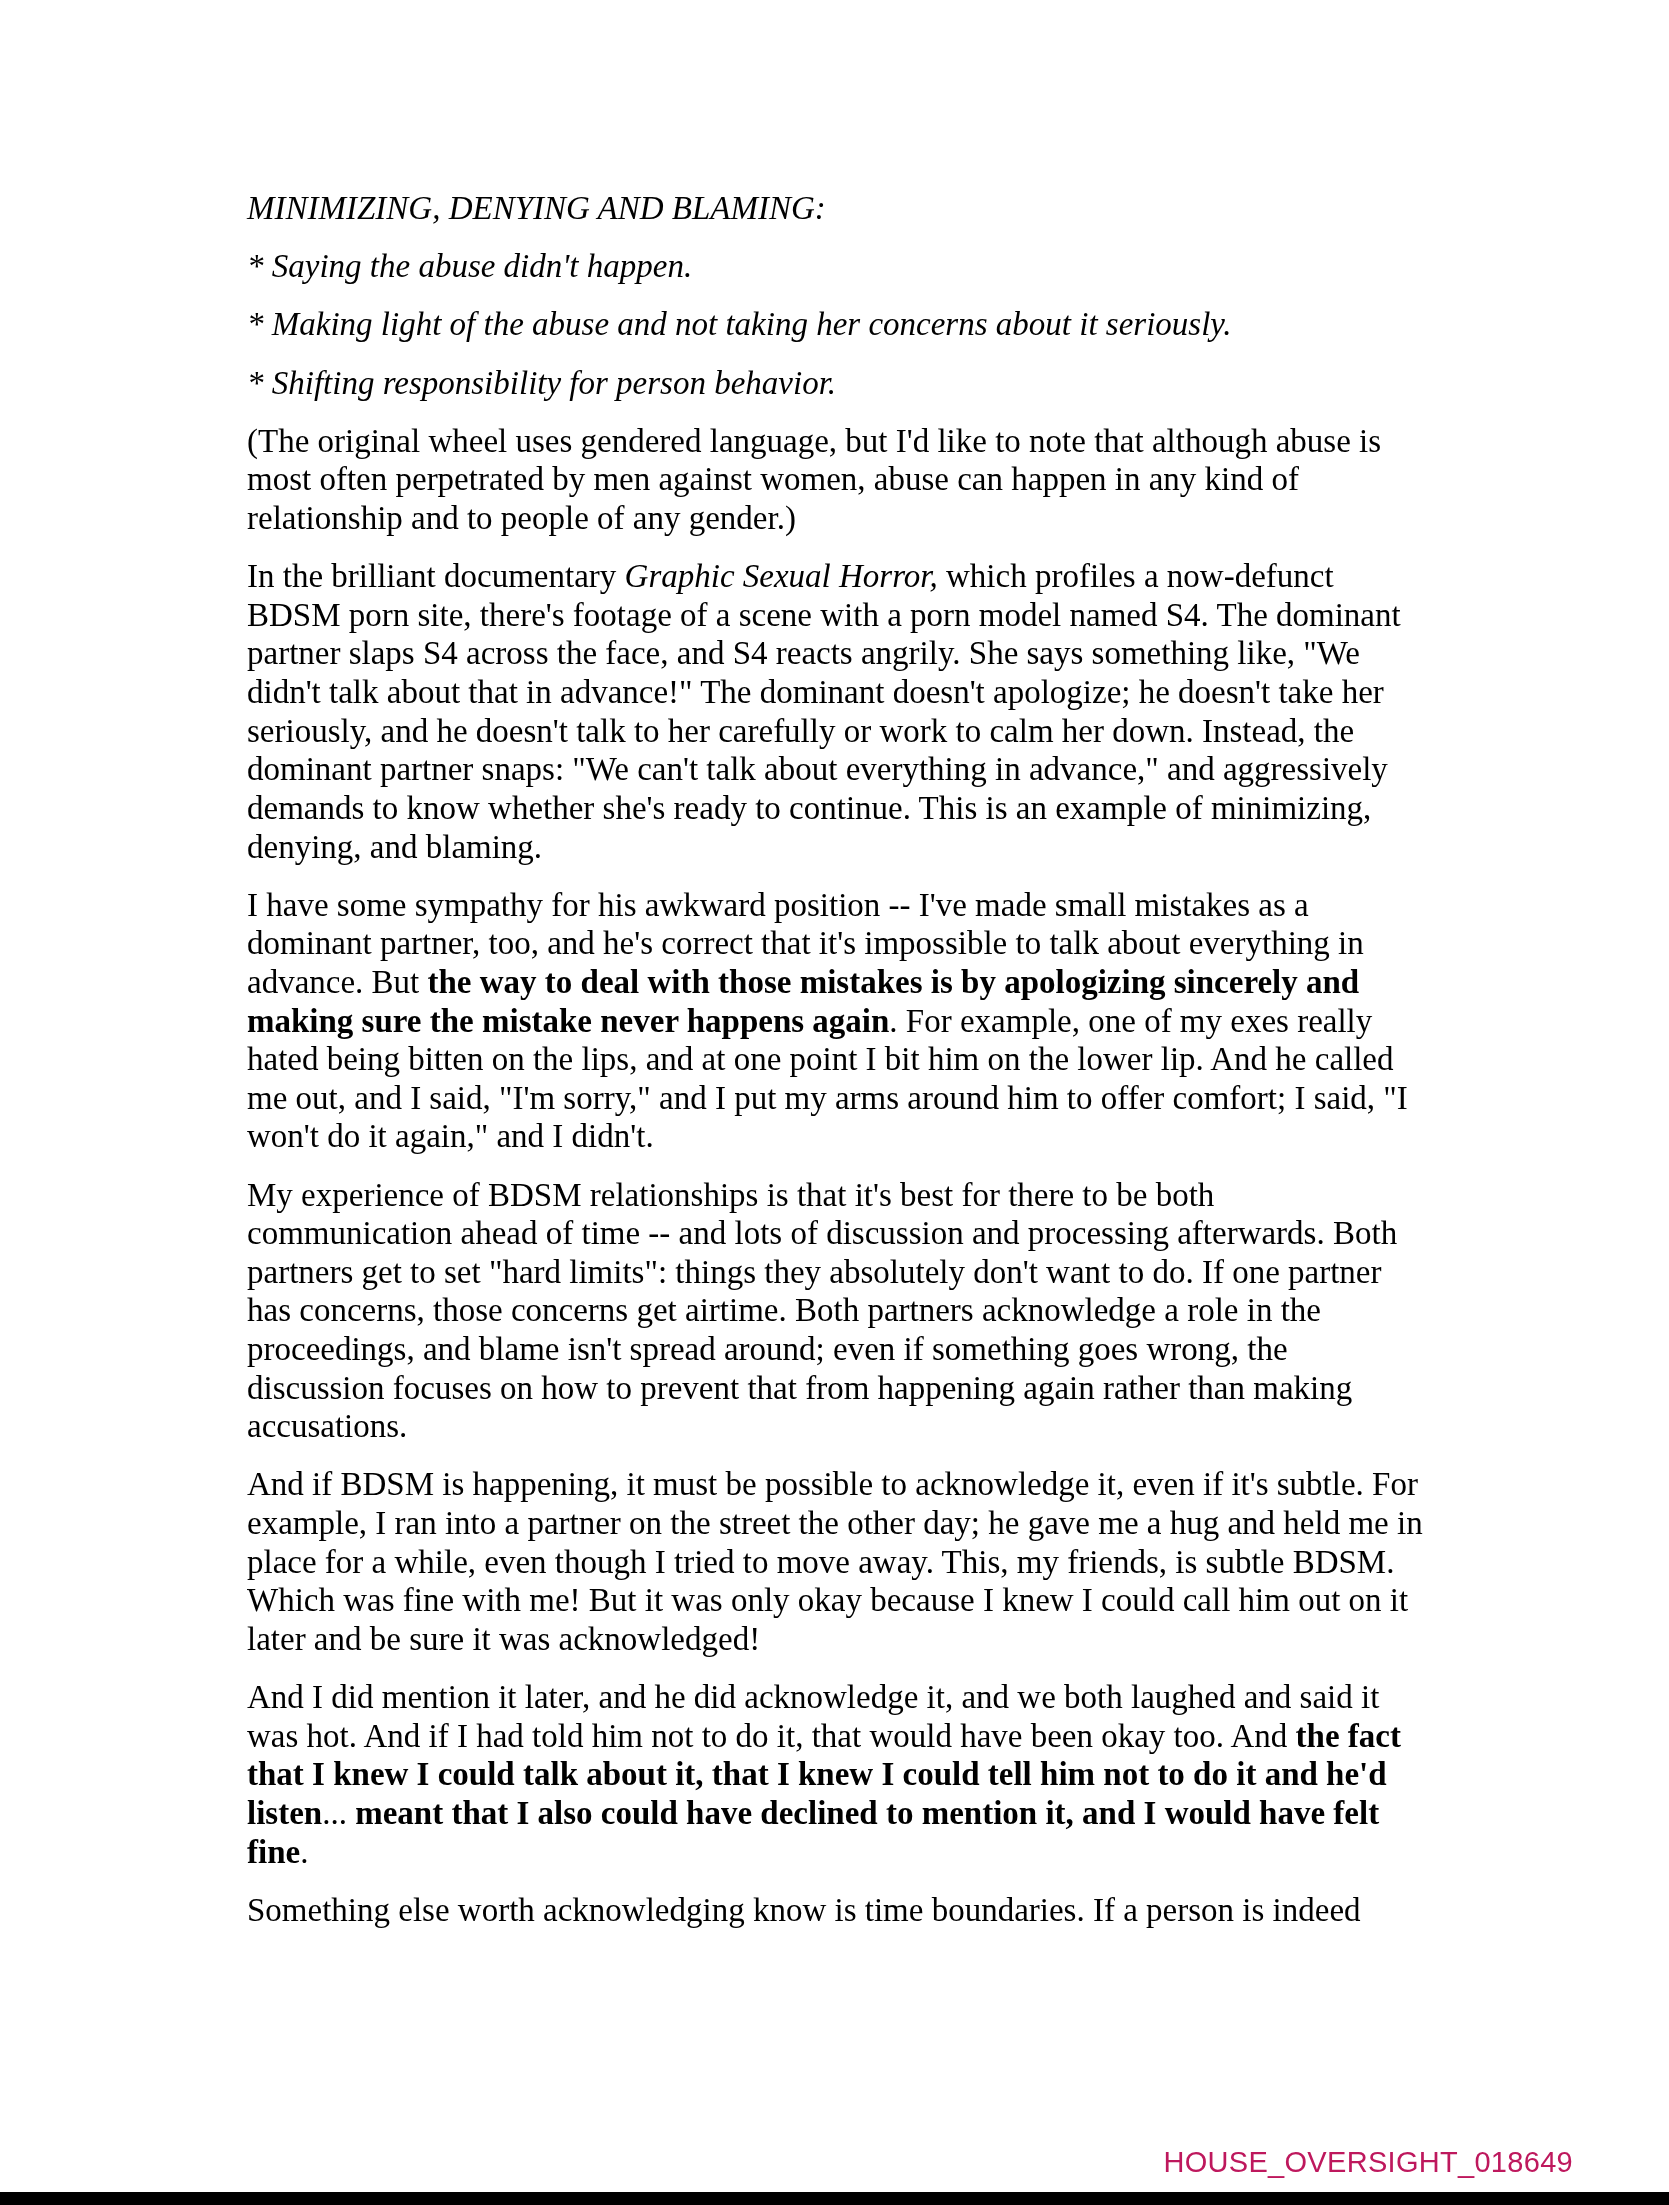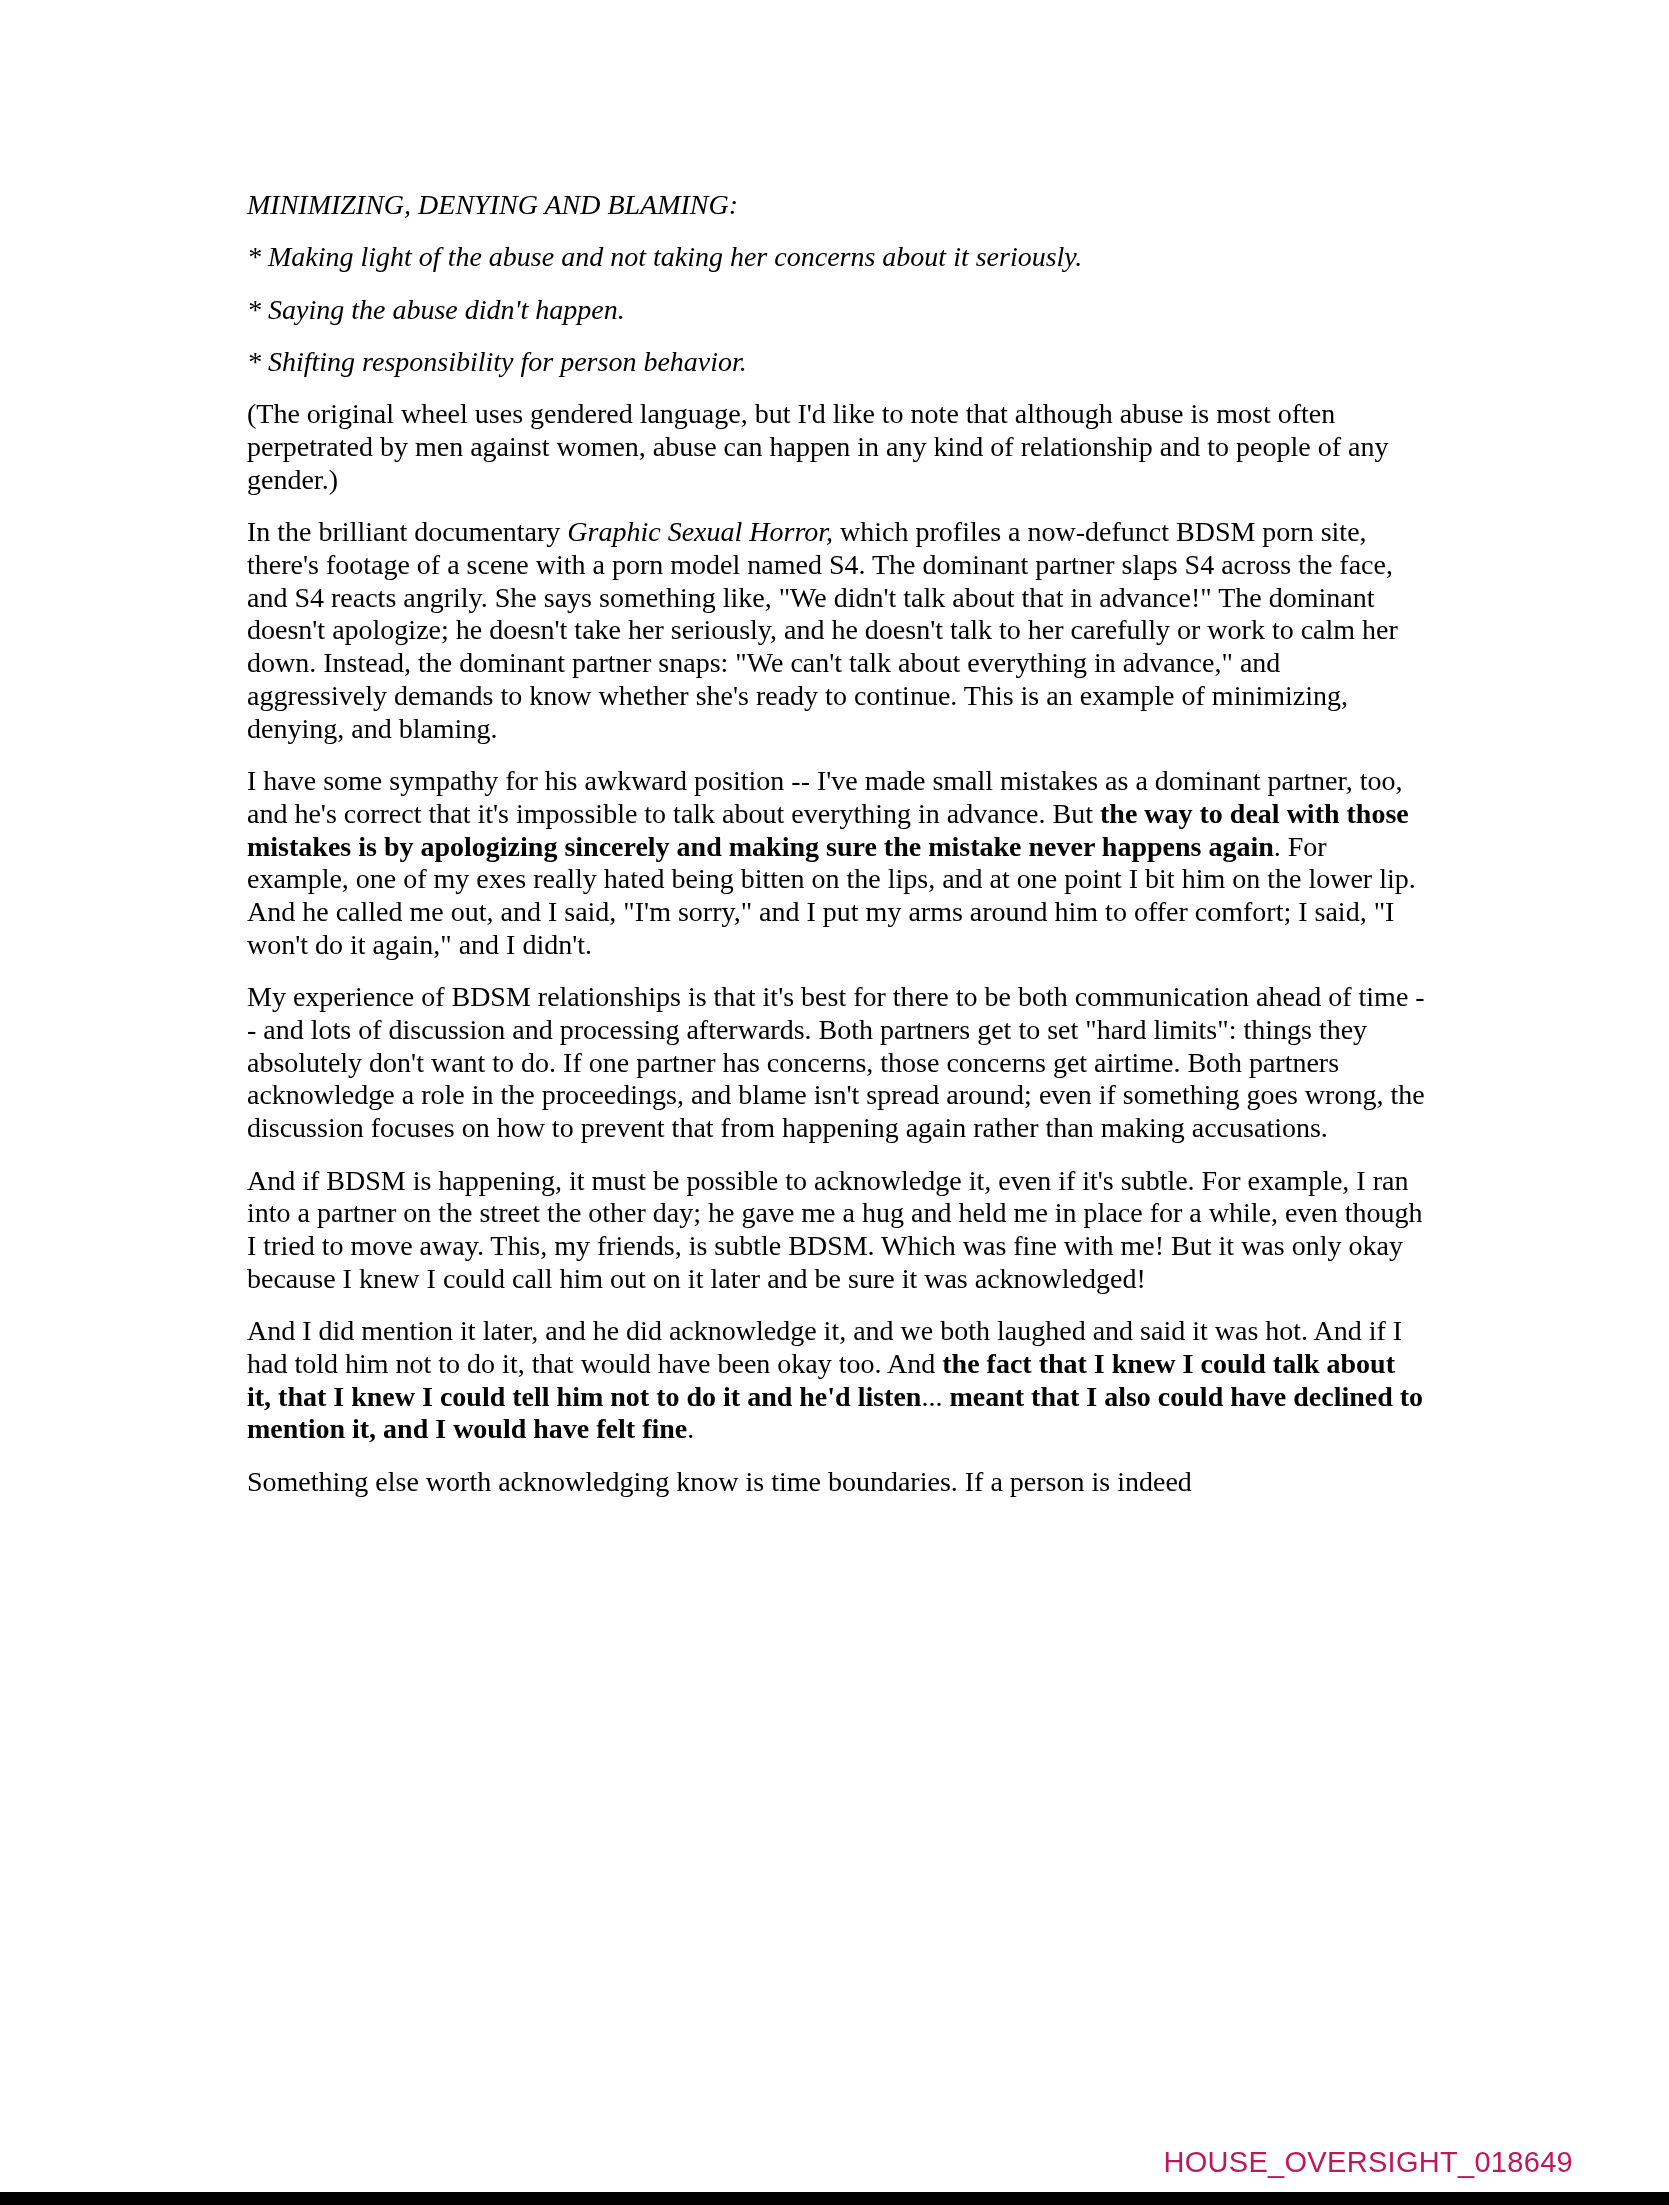--- a/index.html
+++ b/index.html
@@ -14,21 +14,21 @@
     font-family: "Liberation Serif", serif;
     color: #000000;
   }
   .content {
     position: absolute;
     left: 247px;
     top: 189px;
     width: 1178px;
   }
   .content p {
-    font-size: 28px;
+    font-size: 33px;
     line-height: 1.17;
     margin: 0 0 19.6px 0;
   }
   .italic { font-style: italic; }
   .bold { font-weight: bold; }
   .footer {
     position: absolute;
     right: 96px;
     bottom: 26px;
     font-family: Liberation Sans, sans-serif;
@@ -46,22 +46,22 @@
   }
 </style>
 </head>
 <body>
 
 <div class="page">
   <div class="content">
 
     <p class="italic">MINIMIZING, DENYING AND BLAMING:</p>
 
+    <p class="italic">* Saying the abuse didn't happen.</p>
     <p class="italic">* Making light of the abuse and not taking her concerns about it seriously.</p>
-    <p class="italic">* Saying the abuse didn't happen.</p>
     <p class="italic">* Shifting responsibility for person behavior.</p>
 
     <p>(The original wheel uses gendered language, but I'd like to note that although abuse is most often perpetrated by men against women, abuse can happen in any kind of relationship and to people of any gender.)</p>
 
     <p><span>In the brilliant documentary </span><span class="italic">Graphic Sexual Horror,</span><span> which profiles a now-defunct BDSM porn site, there's footage of a scene with a porn model named S4. The dominant partner slaps S4 across the face, and S4 reacts angrily. She says something like, "We didn't talk about that in advance!" The dominant doesn't apologize; he doesn't take her seriously, and he doesn't talk to her carefully or work to calm her down. Instead, the dominant partner snaps: "We can't talk about everything in advance," and aggressively demands to know whether she's ready to continue. This is an example of minimizing, denying, and blaming.</span></p>
 
     <p><span>I have some sympathy for his awkward position -- I've made small mistakes as a dominant partner, too, and he's correct that it's impossible to talk about everything in advance. But </span><span class="bold">the way to deal with those mistakes is by apologizing sincerely and making sure the mistake never happens again</span><span>. For example, one of my exes really hated being bitten on the lips, and at one point I bit him on the lower lip. And he called me out, and I said, "I'm sorry," and I put my arms around him to offer comfort; I said, "I won't do it again," and I didn't.</span></p>
 
     <p>My experience of BDSM relationships is that it's best for there to be both communication ahead of time -- and lots of discussion and processing afterwards. Both partners get to set "hard limits": things they absolutely don't want to do. If one partner has concerns, those concerns get airtime. Both partners acknowledge a role in the proceedings, and blame isn't spread around; even if something goes wrong, the discussion focuses on how to prevent that from happening again rather than making accusations.</p>
 

